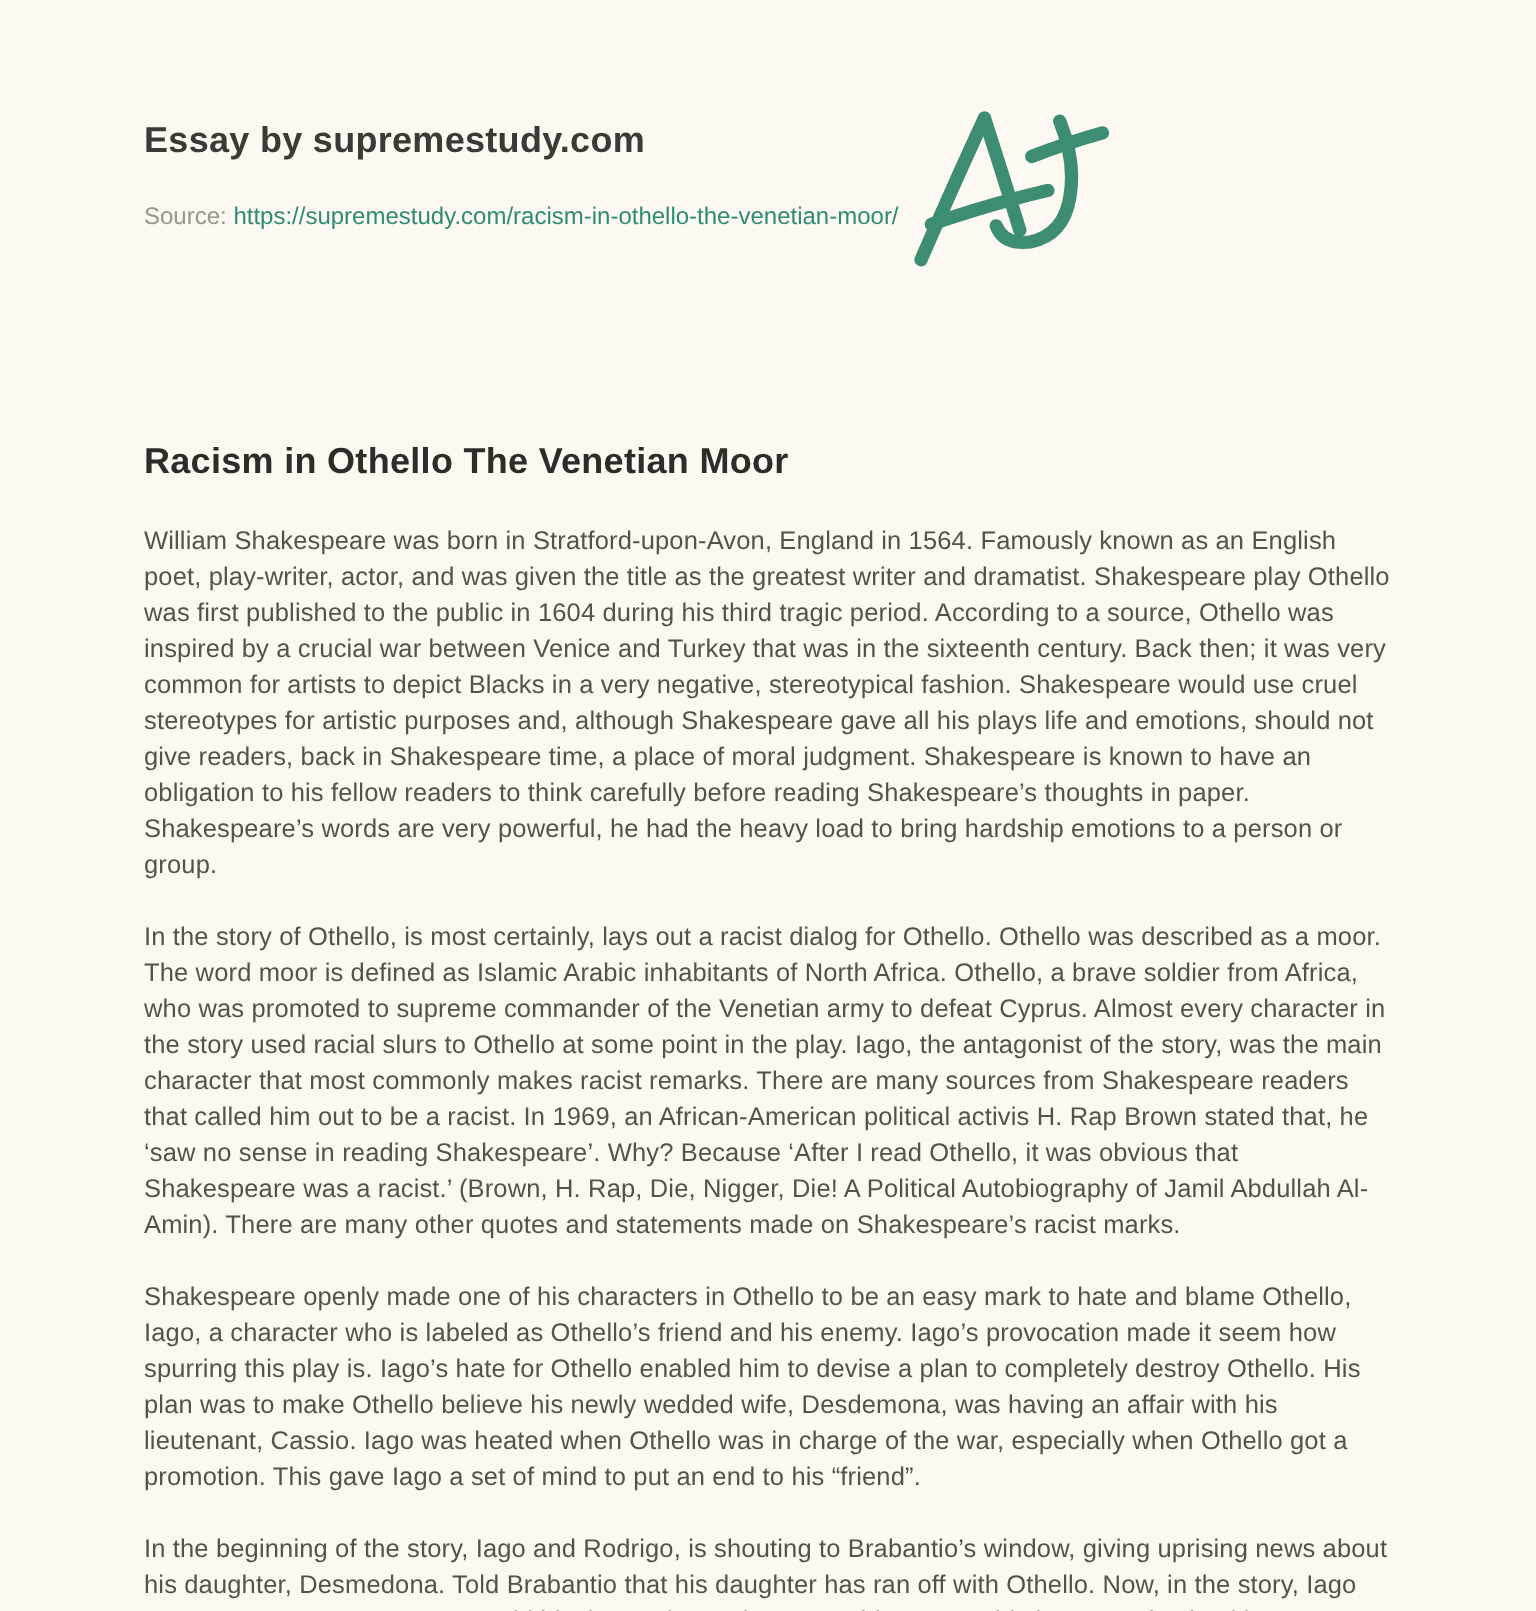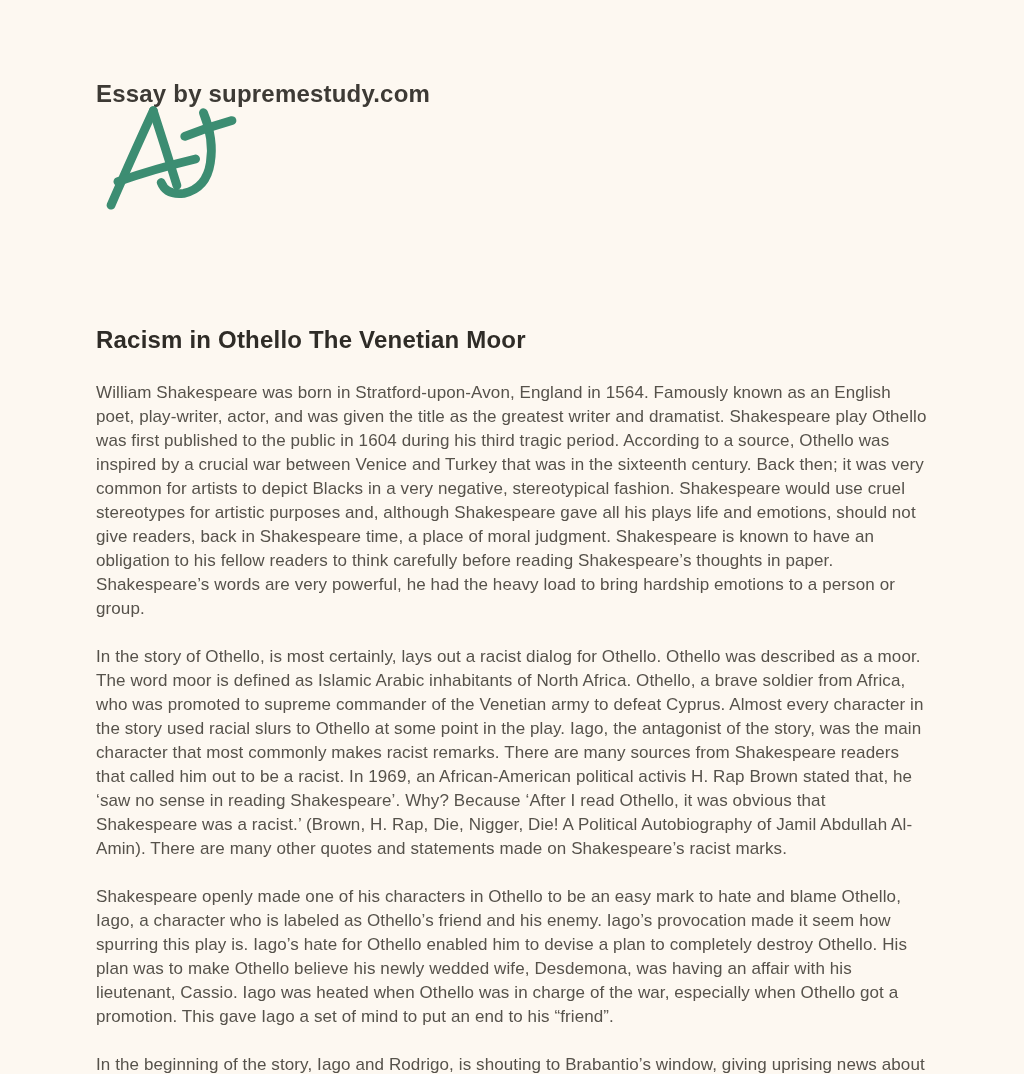--- a/index.html
+++ b/index.html
@@ -12,21 +12,20 @@
   }
   .page {
     width: 1024px;
     height: 1074px;
     padding: 76px 96px 0 96px;
     position: relative;
   }
   .header-row {
     display: flex;
     align-items: flex-start;
-    flex-direction: column;
   }
   .byline {
     font-size: 24px;
     font-weight: 700;
     color: #3d3a35;
     letter-spacing: 0.2px;
     padding-top: 4px;
   }
   .source-line {
     margin-top: 28px;
@@ -64,20 +63,24 @@
   }
 </style>
 </head>
 <body>
 
 <div class="page">
 
   <div class="header-row">
     <div>
       <div class="byline">Essay by supremestudy.com</div>
+      <div class="source-line">
+        <span>Source:</span>
+        <a href="#">https://supremestudy.com/racism-in-othello-the-venetian-moor/</a>
+      </div>
     </div>
 
     <div class="logo">
       <svg viewBox="0 0 150 120" fill="none" xmlns="http://www.w3.org/2000/svg">
 
         <path d="M 14 111 Q 38 56 57 15" stroke="#3c8d72" stroke-width="9" stroke-linecap="round"></path>
         <path d="M 57 15 Q 69 52 81 91" stroke="#3c8d72" stroke-width="9" stroke-linecap="round"></path>
         <path d="M 21 87 Q 58 74 100 64" stroke="#3c8d72" stroke-width="9" stroke-linecap="round"></path>
 
         <path d="M 108 17 Q 119 44 115 68 Q 111 94 88 99 Q 70 101 65 88" stroke="#3c8d72" stroke-width="9" stroke-linecap="round"></path>

